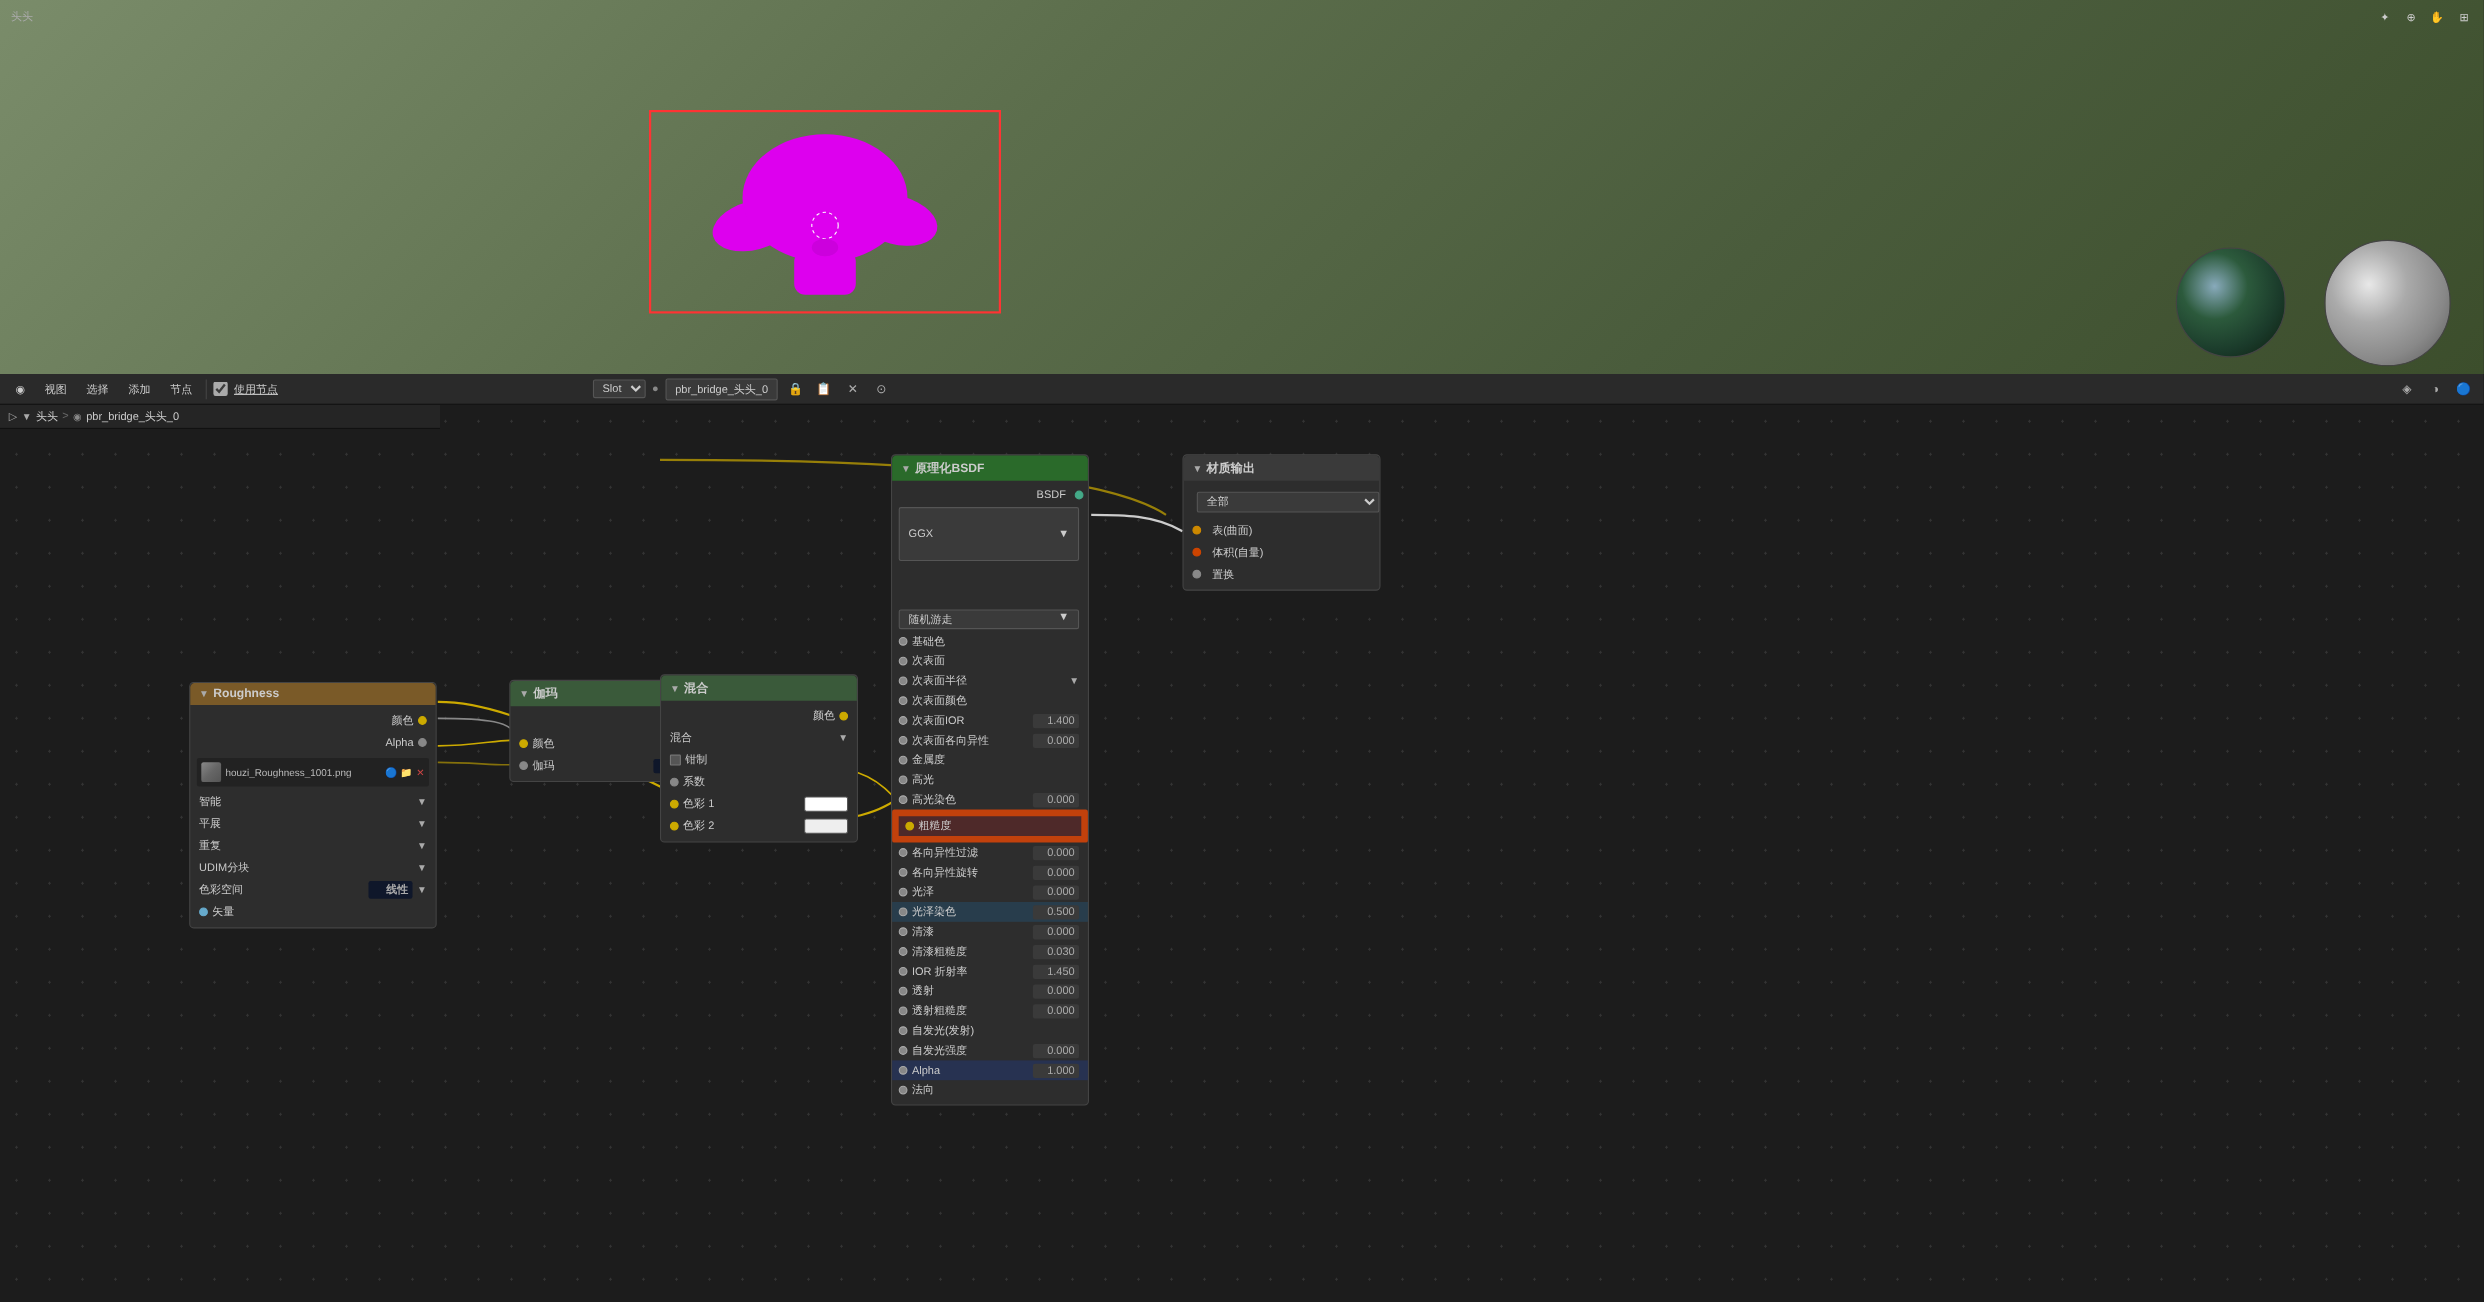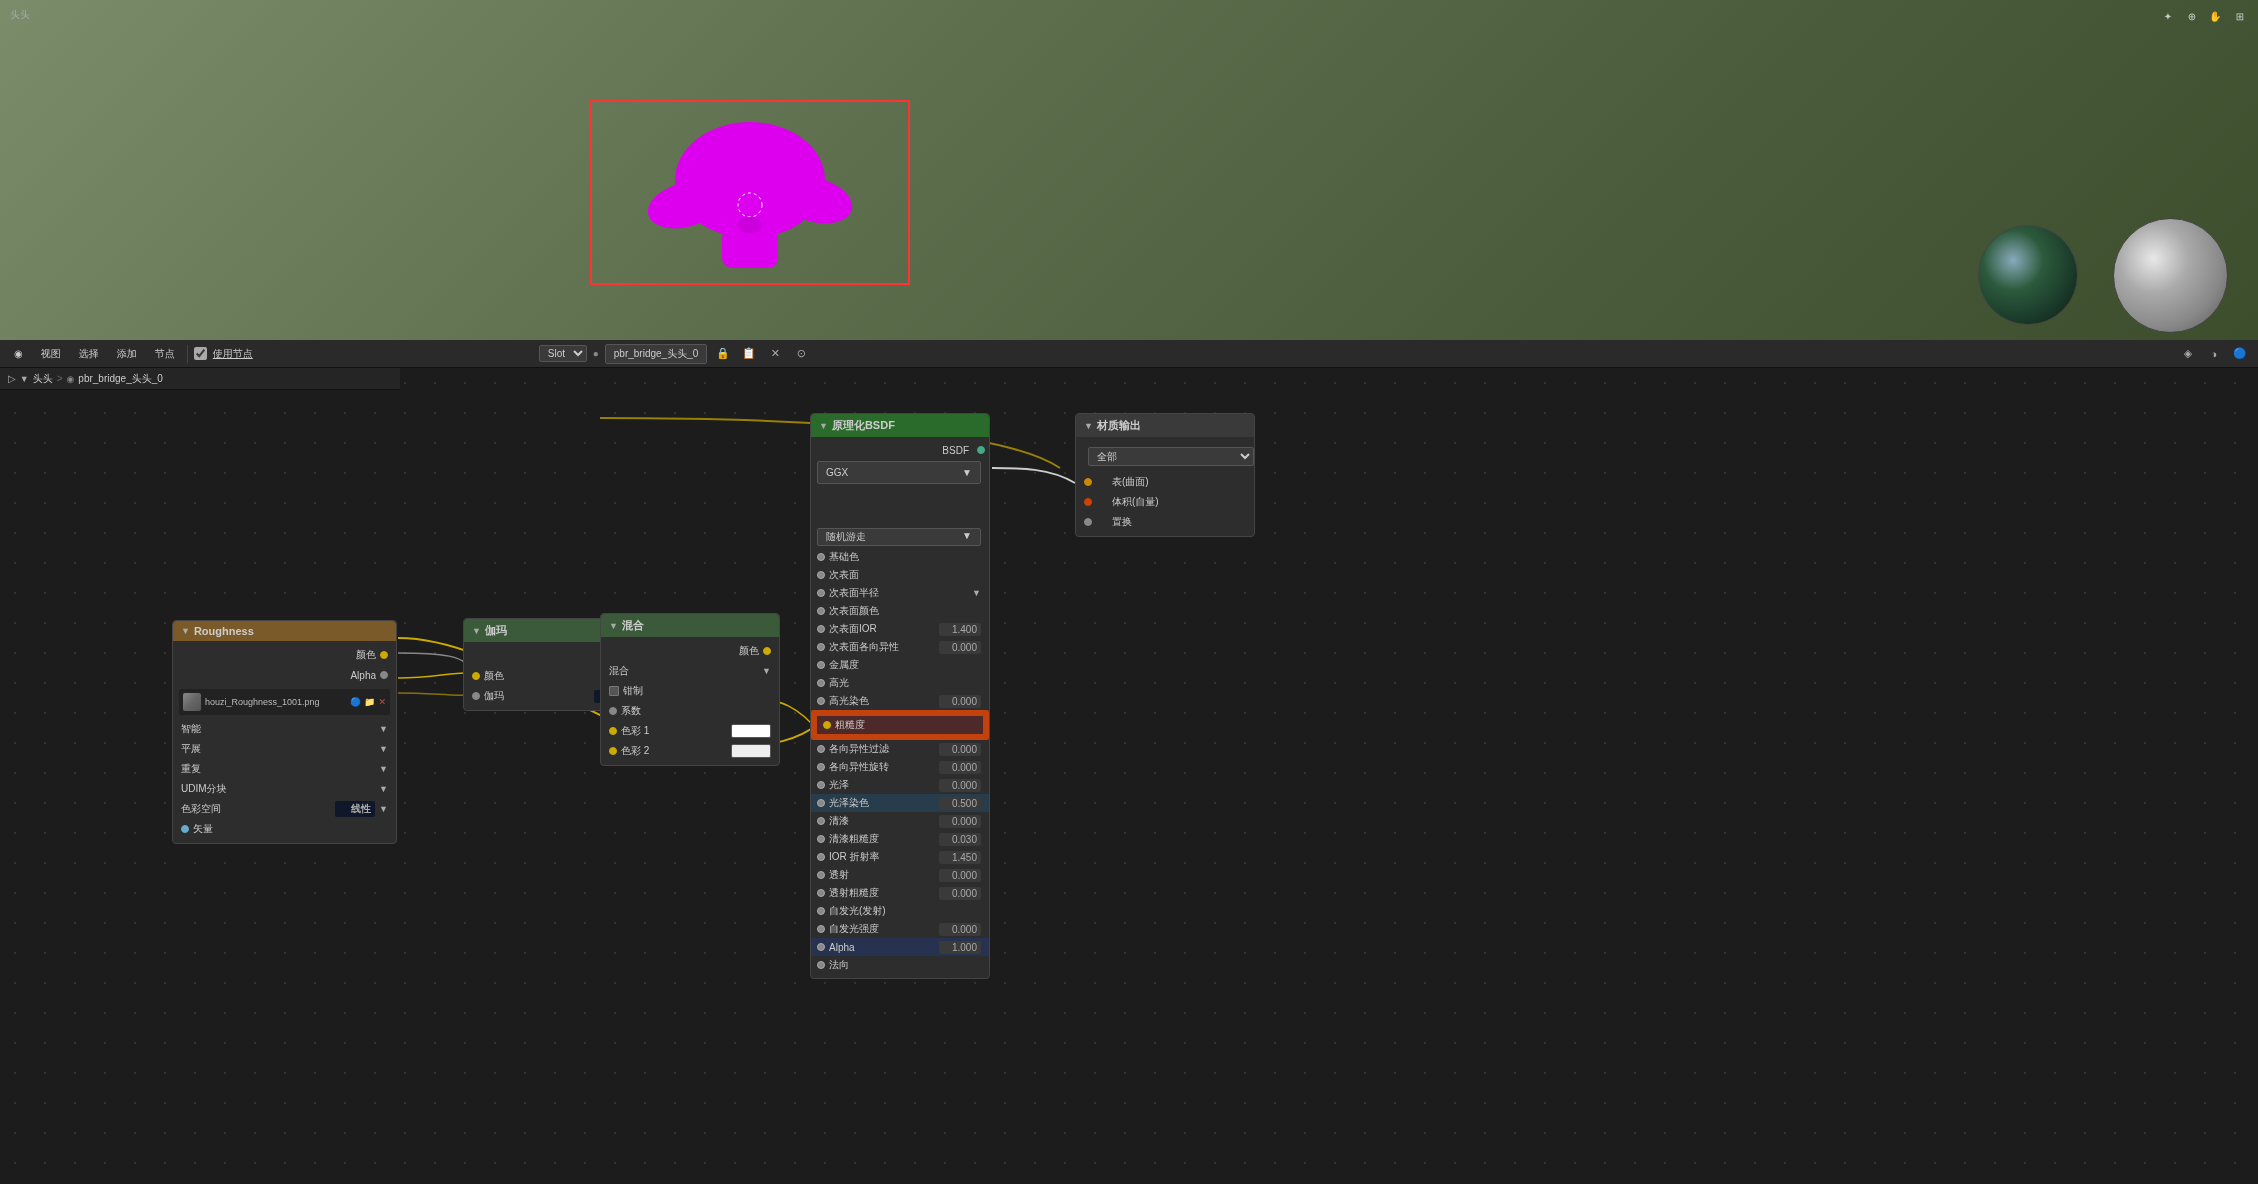--- a/index.html
+++ b/index.html
@@ -387,21 +387,21 @@
 
     #material-output-node .node-header {
       background: #3a3a3a;
     }
 
     .mat-output-row {
       display: flex;
       align-items: center;
       padding: 3px 8px;
       font-size: 10px;
-      gap: 20px;
+      gap: 10px;
     }
 
     .mat-socket-dot {
       width: 8px;
       height: 8px;
       border-radius: 50%;
       flex-shrink: 0;
     }
 
     .socket-orange { background: #cc8800; border: 1px solid #cc8800; }
@@ -731,21 +731,21 @@
         <span>原理化BSDF</span>
       </div>
       <div class="node-body">
 
         <div class="bsdf-row" style="justify-content:flex-end;padding-right:4px;">
           <span class="bsdf-label" style="text-align:right;">BSDF</span>
           <div class="node-socket socket-green" style="margin-left:4px;"></div>
         </div>
 
         <div class="bsdf-row">
-          <span style="background:#3a3a3a;border:1px solid #555;padding:5px 8px;border-radius:2px;font-size:10px;color:#ccc;width:100%;display:flex;justify-content:space-between;gap:28px;">
+          <span style="background:#3a3a3a;border:1px solid #555;padding:18px 8px;border-radius:2px;font-size:10px;color:#ccc;width:100%;display:flex;justify-content:space-between;gap:28px;">
             <span>GGX</span>
             <span>▼</span>
           </span>
         </div>
 
         <div class="bsdf-row">
           <span style="background:#3a3a3a;border:1px solid #555;padding:1px 8px;border-radius:2px;font-size:10px;color:#ccc;width:100%;display:flex;justify-content:space-between;margin-top:40px;">
             <span>随机游走</span>
             <span>▼</span>
           </span>

